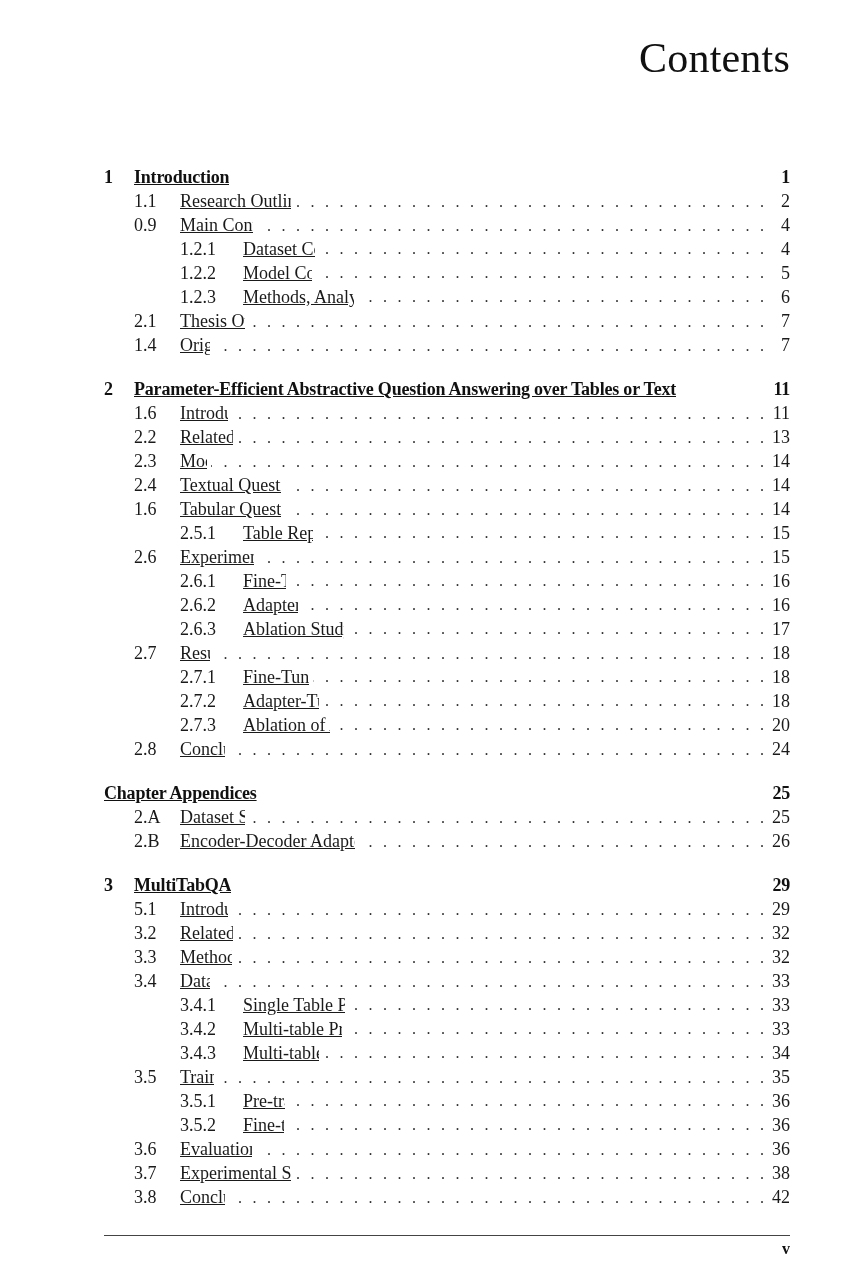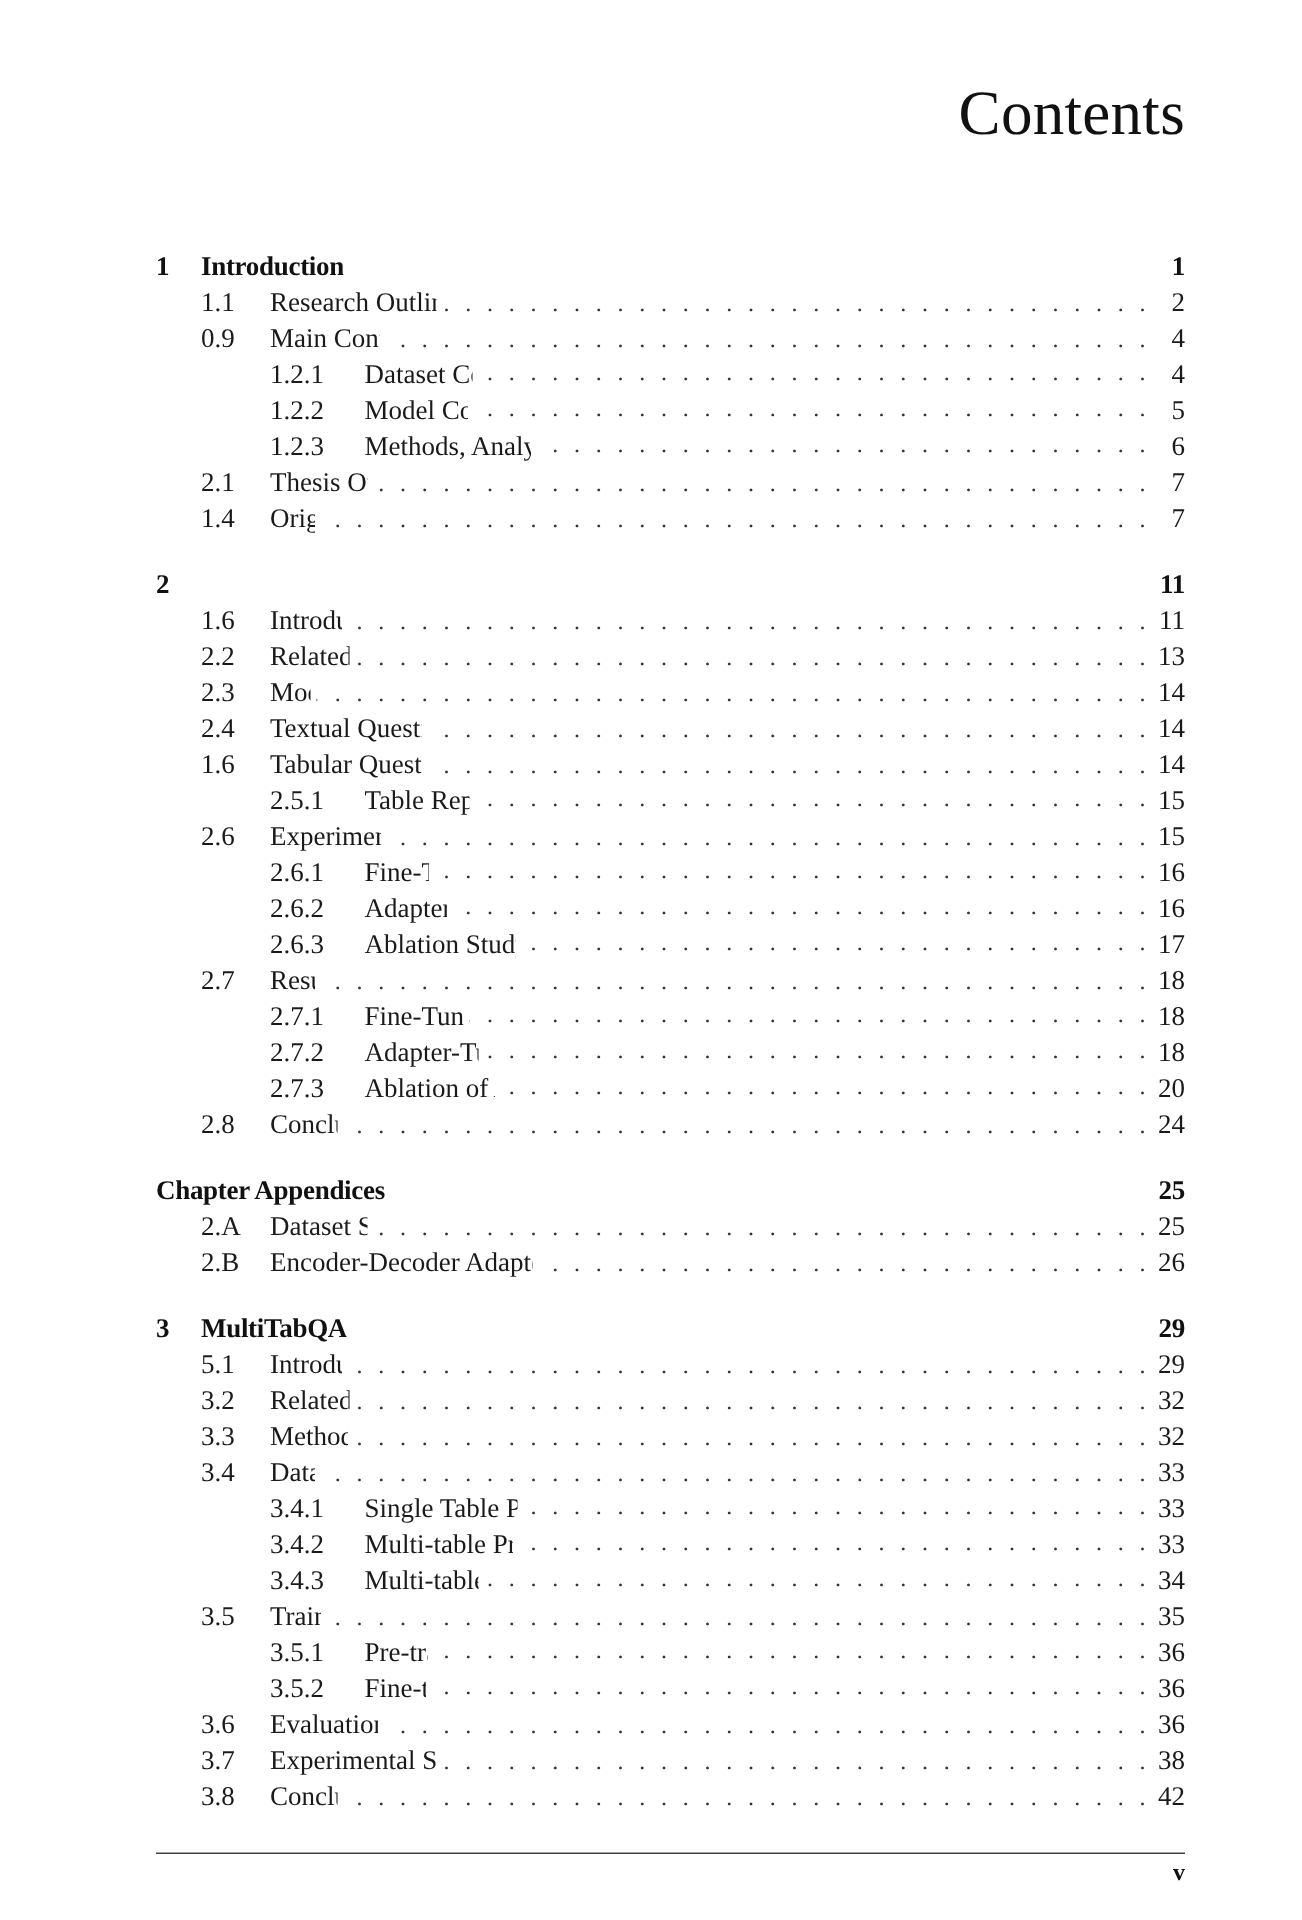--- a/index.html
+++ b/index.html
@@ -11,21 +11,21 @@
       width: 868px;
       height: 1280px;
       position: relative;
       overflow: hidden;
       font-family: "DejaVu Serif", "Liberation Serif", serif;
       color: #1a1a1a;
     }
     .page-title {
       position: absolute;
       right: 78px;
-      top: 20px;
+      top: 2px;
       font-family: "Liberation Serif", "DejaVu Serif", serif;
       font-size: 42px;
       line-height: 56px;
       font-weight: normal;
       color: #111;
       letter-spacing: 0.2px;
     }
     .toc {
       position: absolute;
       left: 104px;
@@ -54,20 +54,21 @@
       flex: 0 0 auto;
     }
     .row.chap .num { width: 30px; }
     .row.sec { padding-left: 30px; }
     .row.sec .num { width: 46px; }
     .row.sub { padding-left: 76px; align-items: flex-end; }
     .row.sub .num { width: 63px; }
     .row .title {
       flex: 0 1 auto;
       overflow: hidden;
+      text-decoration: underline;
     }
     .row .leader {
       flex: 1 1 auto;
       overflow: hidden;
       margin: 0 6px 0 4px;
       color: #333;
       letter-spacing: 7.2px;
       font-size: 16px;
       text-align: right;
       direction: rtl;
@@ -157,20 +158,21 @@
         <span class="num">1.4</span>
         <span class="title">Origins</span>
         <span class="leader"></span>
         <span class="page">7</span>
       </div>
   </div>
 
   <div class="chapter">
     <div class="row chap">
       <span class="num">2</span>
+      <span class="title">Parameter-Efficient Abstractive Question Answering over Tables or Text</span>
       <span class="spacer"></span>
       <span class="page">11</span>
     </div>
     <div class="row sec">
         <span class="num">1.6</span>
         <span class="title">Introduction</span>
         <span class="leader"></span>
         <span class="page">11</span>
       </div>
     <div class="row sec">

